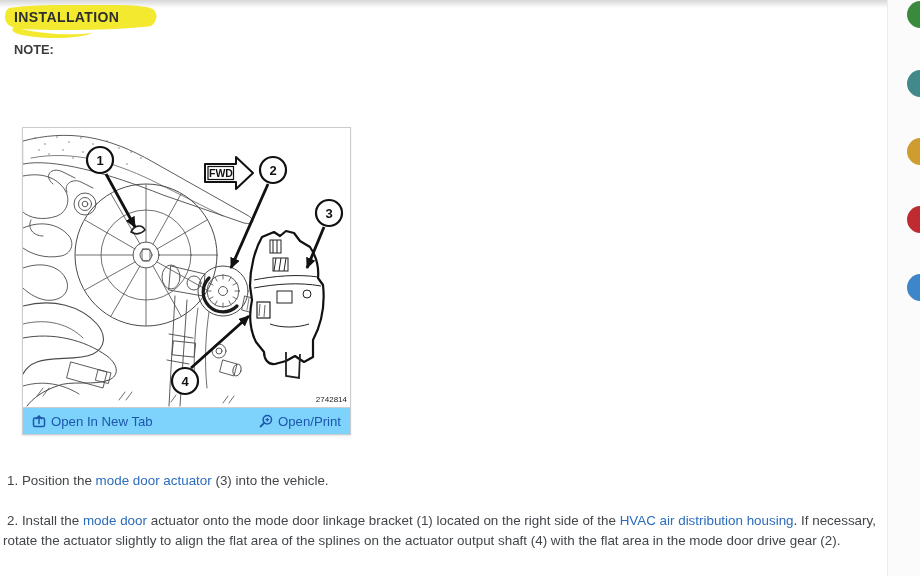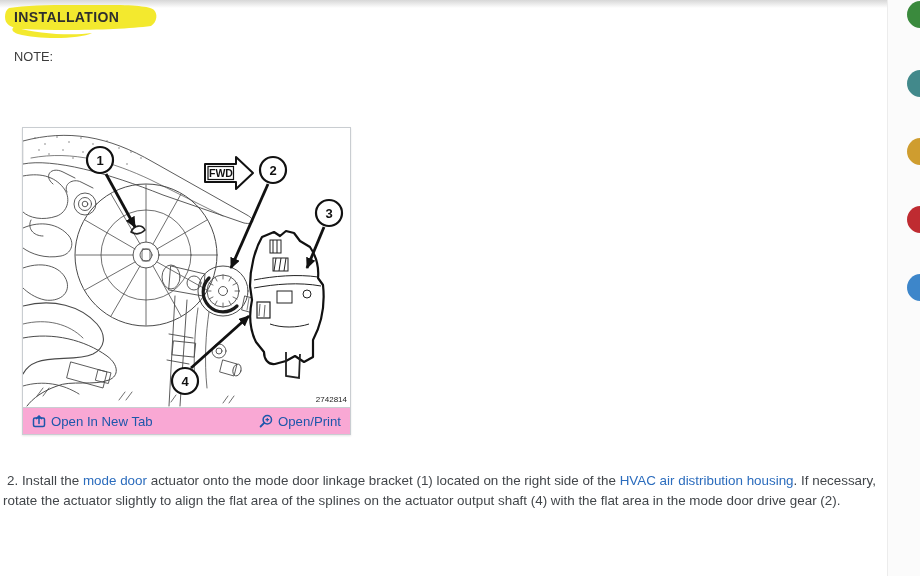--- a/index.html
+++ b/index.html
@@ -11,31 +11,31 @@
   .topbar-edge {
     position:absolute; left:0; top:0; width:100%; height:8px;
     background:linear-gradient(#d7d7d7, #ffffff);
   }
   .heading-wrap { position:absolute; left:0; top:0; width:220px; height:44px; }
   .highlight-svg { position:absolute; left:2px; top:3px; }
   .heading {
     position:absolute; left:14px; top:9px; font-size:14px; font-weight:bold;
     letter-spacing:.4px; color:#2e2e2e;
   }
-  .note-label { position:absolute; left:14px; top:49px; font-size:12.8px; font-weight:normal; color:#3c3c3c; }
+  .note-label { position:absolute; left:14px; top:42px; font-size:12.8px; font-weight:bold; color:#3c3c3c; }
   .note-body  { position:absolute; left:38px; top:70px; font-size:12.8px; font-weight:bold; color:#3c3c3c; }
 
   .figure-widget {
     position:absolute; left:22px; top:127px; width:329px;
     border:1px solid #c9cdd1; background:#fff;
     box-shadow:0 1px 2px rgba(0,0,0,.10);
   }
   .diagram { display:block; background:#fff; }
   .figure-toolbar {
-    height:27px; background:#f9a8d4; border-top:1px solid #c9cdd1;
+    height:27px; background:#7dd3fc; border-top:1px solid #c9cdd1;
     display:flex; justify-content:space-between; align-items:center;
     padding:0 9px;
   }
   .tb-link {
     display:flex; align-items:center; gap:5px; color:#1d57ab;
     font-size:13.2px; text-decoration:none; cursor:pointer;
   }
   .diagram text { font-family:"Liberation Sans", sans-serif; }
 
   .steps { position:absolute; left:3px; top:471px; width:895px; color:#42464a; font-size:13.4px; line-height:20px; }
@@ -222,20 +222,21 @@
           <circle cx="9.3" cy="5.7" r="4.2" fill="none" stroke="#1d57ab" stroke-width="1.5"></circle>
           <path d="M9.3,3.9 V7.5 M7.5,5.7 H11.1" stroke="#1d57ab" stroke-width="1.2"></path>
           <path d="M6.2,8.9 L2.6,12.5" stroke="#1d57ab" stroke-width="1.8" stroke-linecap="round"></path>
         </svg>
         <span>Open/Print</span>
       </a>
     </div>
   </div>
 
   <div class="steps">
+    <p class="step"><span>1. Position the </span><a class="inline-link">mode door actuator</a><span> (3) into the vehicle.</span></p>
     <p class="step"><span>2. Install the </span><a class="inline-link">mode door</a><span> actuator onto the mode door linkage bracket (1) located on the right side of the </span><a class="inline-link">HVAC air distribution housing</a><span>. If necessary, rotate the actuator slightly to align the flat area of the splines on the actuator output shaft (4) with the flat area in the mode door drive gear (2).</span></p>
   </div>
 
   <div class="side-panel">
     <div class="fab" style="top: 1px; background-color: rgb(58, 138, 61);"></div>
     <div class="fab" style="top: 70px; background-color: rgb(66, 137, 139);"></div>
     <div class="fab" style="top: 138px; background-color: rgb(207, 157, 47);"></div>
     <div class="fab" style="top: 206px; background-color: rgb(191, 43, 49);"></div>
     <div class="fab" style="top: 274px; background-color: rgb(61, 134, 202);"></div>
   </div>

